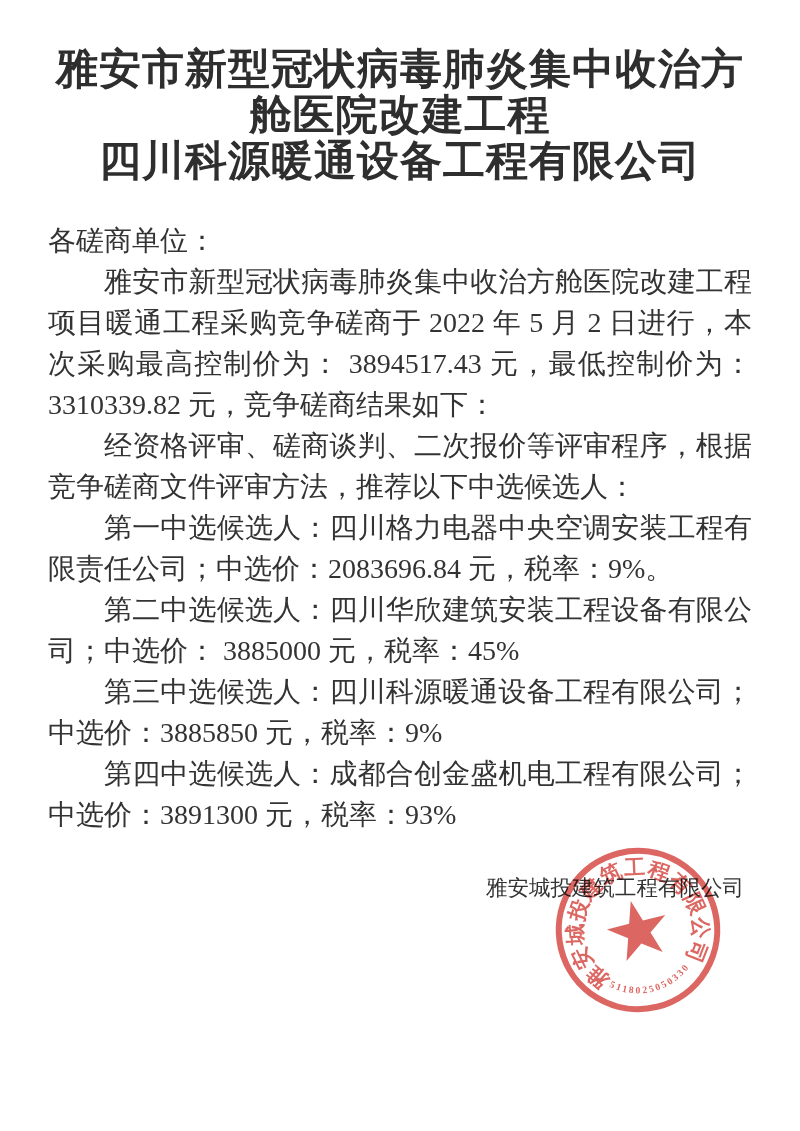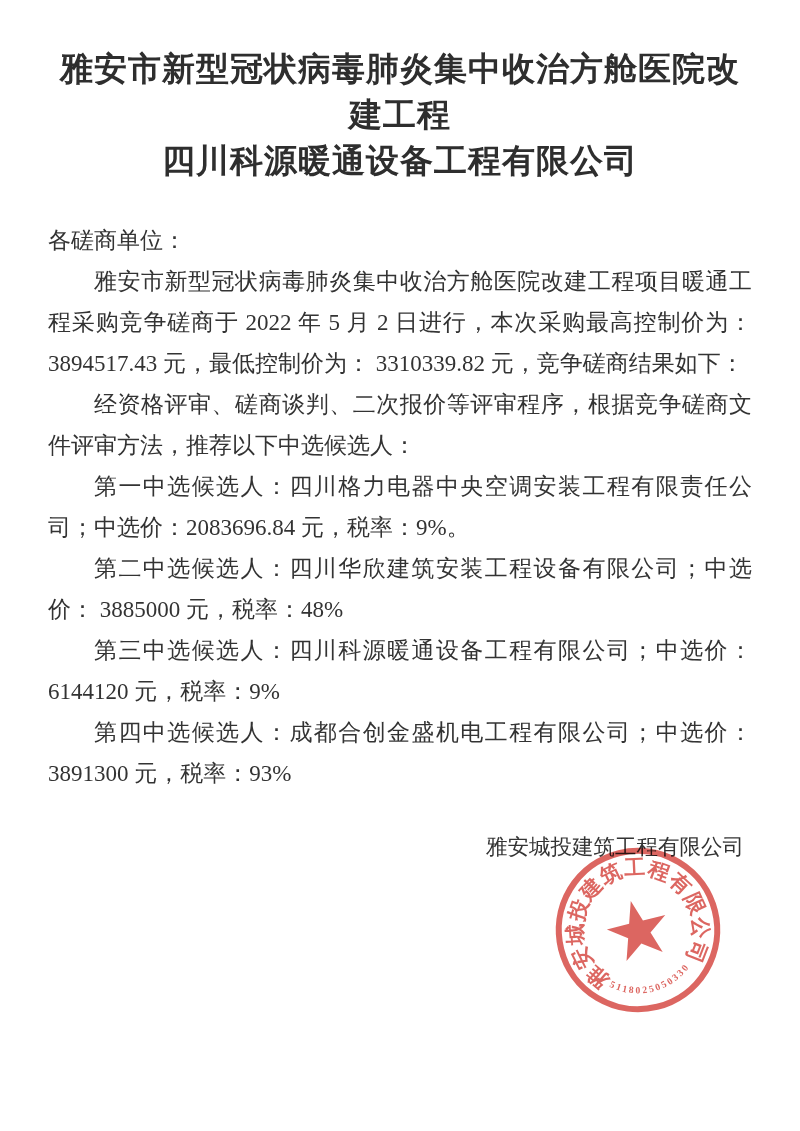--- a/index.html
+++ b/index.html
@@ -17,30 +17,30 @@
     overflow: hidden;
   }
   .content {
     position: absolute;
     left: 48px;
     top: 46px;
     width: 704px;
   }
   .title {
     margin: 0 0 36px 0;
-    font-size: 33px;
+    font-size: 42px;
     line-height: 46px;
     font-weight: bold;
     text-align: center;
     color: #2e2e2e;
     letter-spacing: 1px;
   }
   .body p {
     margin: 0;
-    font-size: 23px;
+    font-size: 28px;
     line-height: 41px;
     text-align: justify;
     text-indent: 2em;
     color: #333333;
   }
   .body p.salutation {
     text-indent: 0;
   }
   .signature {
     margin-top: 32px;
@@ -74,22 +74,22 @@
     <h1 class="title">
       <span>雅安市新型冠状病毒肺炎集中收治方舱医院改建工程</span><br>
       <span>四川科源暖通设备工程有限公司</span>
     </h1>
 
     <div class="body">
       <p class="salutation">各磋商单位：</p>
       <p>雅安市新型冠状病毒肺炎集中收治方舱医院改建工程项目暖通工程采购竞争磋商于 2022 年 5 月 2 日进行，本次采购最高控制价为： 3894517.43 元，最低控制价为： 3310339.82 元，竞争磋商结果如下：</p>
       <p>经资格评审、磋商谈判、二次报价等评审程序，根据竞争磋商文件评审方法，推荐以下中选候选人：</p>
       <p>第一中选候选人：四川格力电器中央空调安装工程有限责任公司；中选价：2083696.84 元，税率：9%。</p>
-      <p>第二中选候选人：四川华欣建筑安装工程设备有限公司；中选价： 3885000 元，税率：48%</p>
-      <p>第三中选候选人：四川科源暖通设备工程有限公司；中选价：6144120 元，税率：9%</p>
+      <p>第二中选候选人：四川华欣建筑安装工程设备有限公司；中选价： 3885000 元，税率：45%</p>
+      <p>第三中选候选人：四川科源暖通设备工程有限公司；中选价：3885850 元，税率：9%</p>
       <p>第四中选候选人：成都合创金盛机电工程有限公司；中选价：3891300 元，税率：93%</p>
     </div>
 
     <div class="signature">
       <div class="sig-company">雅安城投建筑工程有限公司</div>
     </div>
 
   </div>
 
   <svg class="seal" viewBox="0 0 200 200" xmlns="http://www.w3.org/2000/svg">

